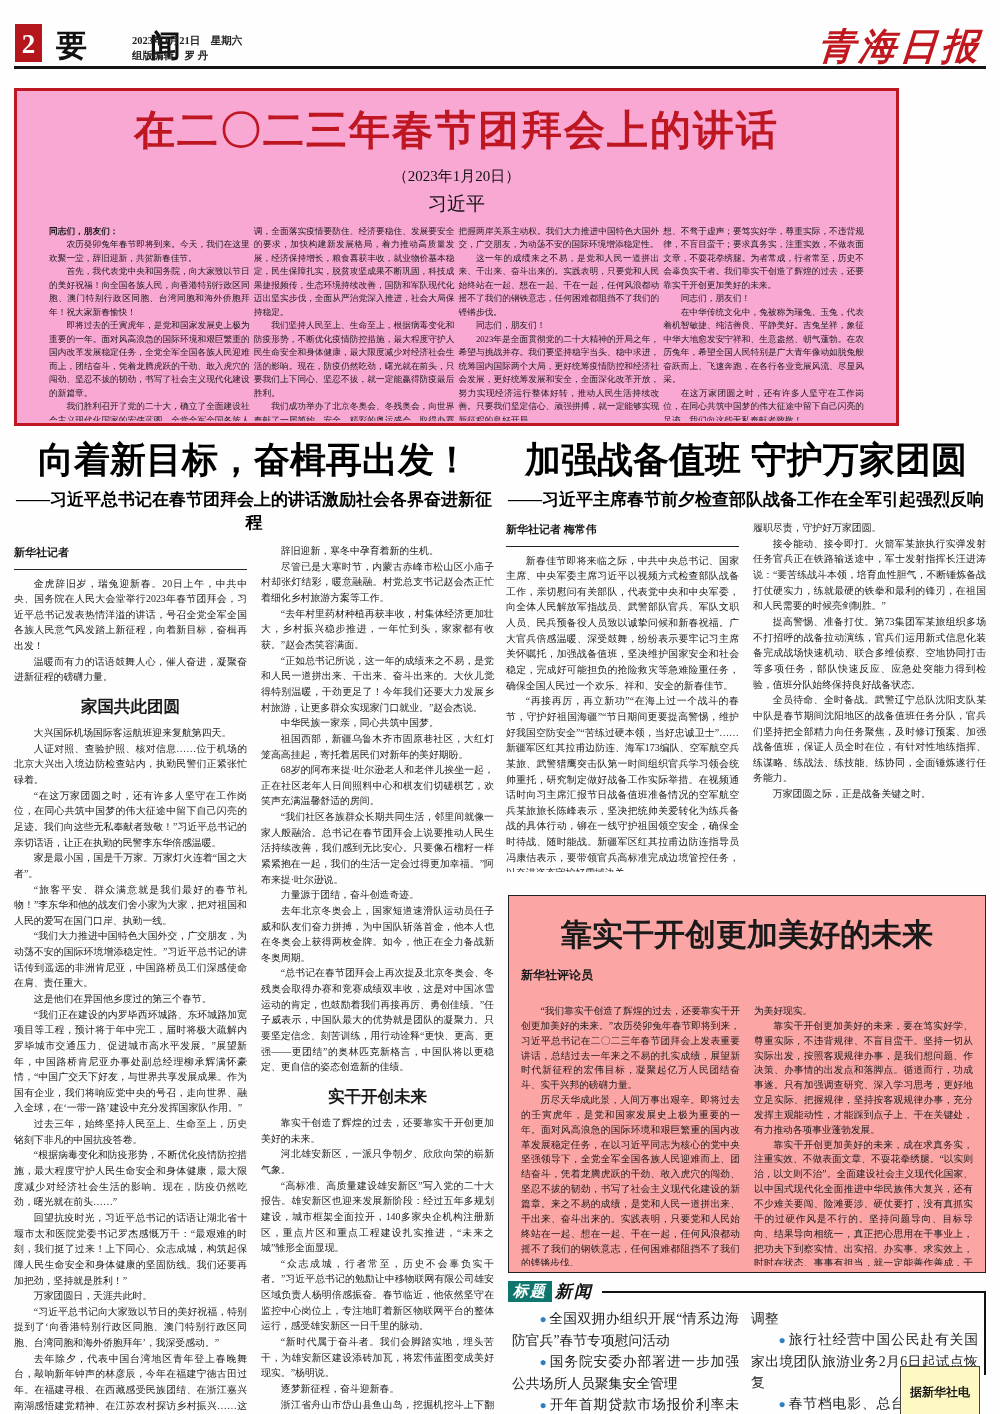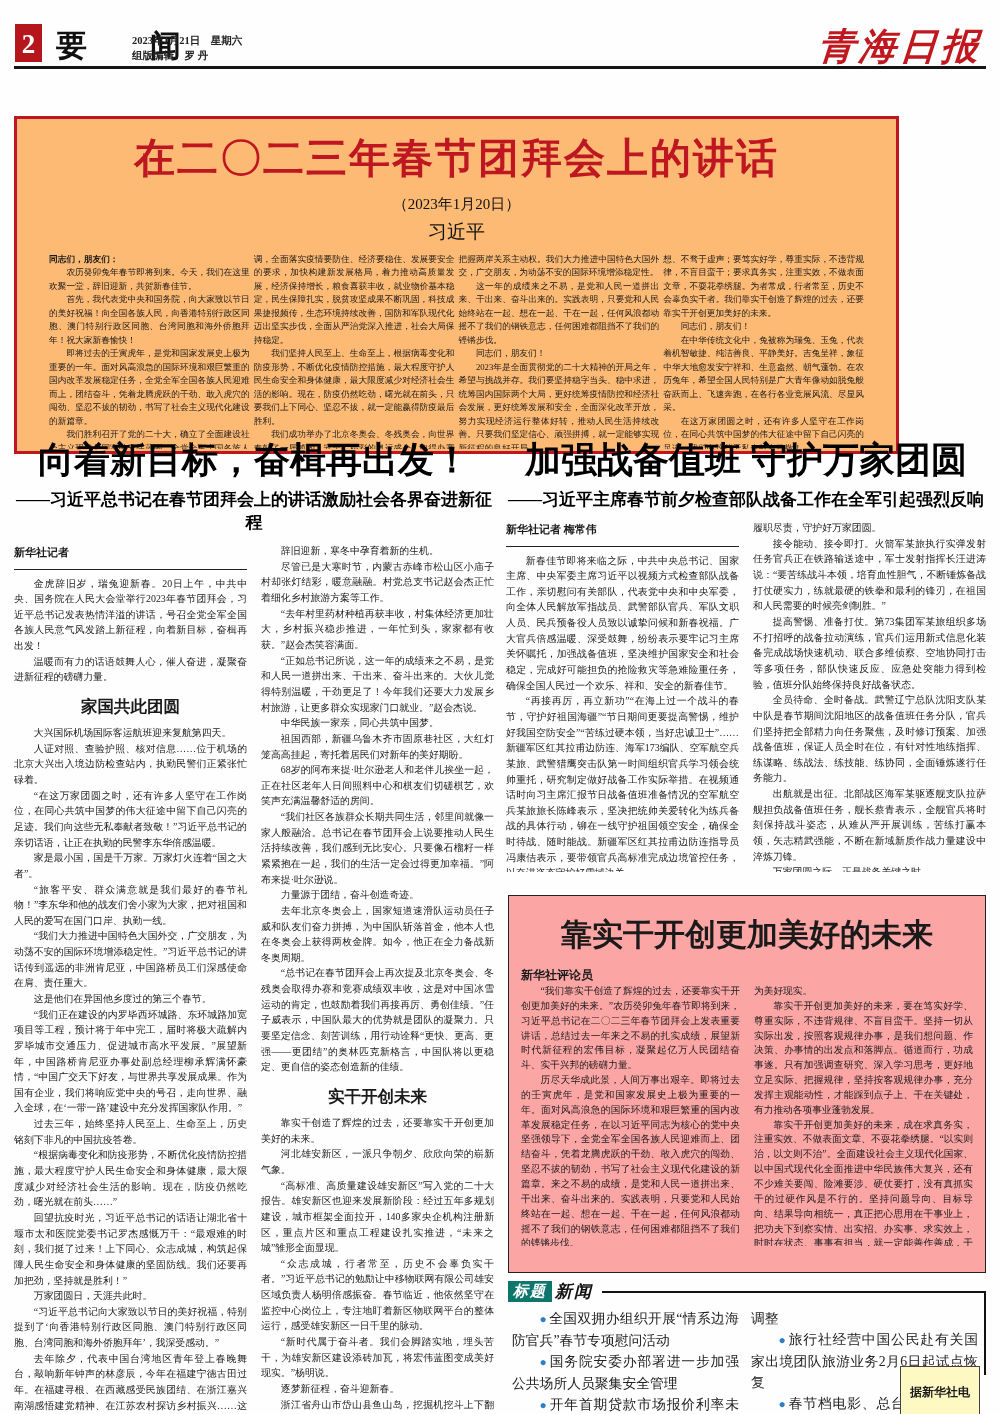--- a/index.html
+++ b/index.html
@@ -8,21 +8,21 @@
   
   .pagenum{position:absolute;left:15px;top:24px;width:27px;height:38px;background:#b5161c;color:#fff;
            font-size:27px;font-weight:bold;text-align:center;line-height:40px;}
   .section-name{position:absolute;left:56px;top:25px;font-size:31px;font-weight:bold;letter-spacing:16px;color:#111;}
   .issue{position:absolute;left:132px;top:33px;font-size:10.5px;font-weight:bold;color:#222;line-height:15px;}
   .masthead{position:absolute;right:18px;top:22px;font-size:37px;color:#c0181e;font-weight:bold;font-style:italic;
             letter-spacing:4px;transform:skewX(-4deg);}
   .hrule{position:absolute;left:14px;right:14px;top:66px;height:3px;background:#151515;}
   
   #speech{position:absolute;left:14px;top:88px;width:885px;height:338px;border:3px solid #bf1722;
-          box-sizing:border-box;background:#fdba74;overflow:hidden;margin-top:28px;}
+          box-sizing:border-box;background:#f9a8d4;overflow:hidden;}
   .speech-title{margin:12px 10px 0;text-align:center;font-size:41px;font-weight:900;color:#bf1722;letter-spacing:2px;}
   .speech-date{text-align:center;font-size:15px;margin-top:9px;color:#111;}
   .speech-author{text-align:center;font-size:19px;margin-top:5px;color:#111;}
   .speech-cols{display:flex;gap:4px;padding:8px 32px 0;height:196px;overflow:hidden;}
   .speech-col{flex:1;font-size:8.7px;line-height:1.55;text-align:justify;}
   
   .article{position:absolute;width:480px;overflow:hidden;}
   #left-article{left:14px;top:438px;height:976px;}
   #right-article{left:506px;top:438px;height:450px;}
   .art-title{text-align:center;font-weight:900;font-size:36px;line-height:1.2;color:#000;
@@ -39,21 +39,21 @@
   .lead{font-weight:bold;text-indent:0;}
   .byline{font-weight:bold;text-indent:0;border-bottom:1.5px solid #222;padding:1px 0 7px;margin-bottom:6px;font-size:11px;}
   .subhead{text-indent:0;text-align:center;font-weight:900;font-size:16.5px;margin:8px 0 6px;
            font-family:"Liberation Sans","DejaVu Sans",sans-serif;}
   
   #commentary{position:absolute;left:508px;top:895px;width:478px;height:378px;border:1.5px solid #222;
               box-sizing:border-box;padding:6px 12px;background:#fca5a5;overflow:hidden;}
   .comm-title{text-align:center;font-size:31px;font-weight:900;margin-top:12px;
               font-family:"Liberation Sans","DejaVu Sans",sans-serif;}
   .comm-byline{text-align:left;font-weight:bold;font-size:12px;margin-top:11px;}
-  .comm-cols{display:flex;gap:14px;margin-top:0;height:262px;overflow:hidden;}
+  .comm-cols{display:flex;gap:14px;margin-top:20px;height:262px;overflow:hidden;}
   .comm-col{flex:1;font-size:9.7px;line-height:1.53;text-align:justify;}
   
   #hn{position:absolute;left:508px;top:1280px;width:478px;height:125px;}
   .hn-head{position:absolute;left:0;top:0;display:flex;align-items:center;z-index:2;background:#fefefe;padding-right:6px;}
   .hn-logo{background:#0f766e;color:#fff;font-style:italic;font-weight:900;font-size:15px;padding:1px 5px;letter-spacing:2px;}
   .hn-word{font-style:italic;font-weight:900;font-size:17px;margin-left:3px;letter-spacing:2px;color:#111;}
   .hn-rule-h{position:absolute;left:94px;top:11px;right:0;height:2px;background:#111;}
   .hn-rule-v{position:absolute;right:0;top:11px;width:2px;height:84px;background:#111;}
   .hn-cols{position:absolute;left:4px;top:28px;width:466px;display:flex;gap:12px;}
   .hn-col{width:227px;font-size:13.8px;line-height:21px;text-align:justify;color:#222;}
@@ -165,21 +165,20 @@
       <div class="art-col">
           <p class="blk byline">新华社记者 梅常伟</p>
           <p class="blk p">新春佳节即将来临之际，中共中央总书记、国家主席、中央军委主席习近平以视频方式检查部队战备工作，亲切慰问有关部队，代表党中央和中央军委，向全体人民解放军指战员、武警部队官兵、军队文职人员、民兵预备役人员致以诚挚问候和新春祝福。广大官兵倍感温暖、深受鼓舞，纷纷表示要牢记习主席关怀嘱托，加强战备值班，坚决维护国家安全和社会稳定，完成好可能担负的抢险救灾等急难险重任务，确保全国人民过一个欢乐、祥和、安全的新春佳节。</p>
           <p class="blk p">“再接再厉，再立新功”“在海上过一个战斗的春节，守护好祖国海疆”“节日期间更要提高警惕，维护好我国空防安全”“苦练过硬本领，当好忠诚卫士”……新疆军区红其拉甫边防连、海军173编队、空军航空兵某旅、武警猎鹰突击队第一时间组织官兵学习领会统帅重托，研究制定做好战备工作实际举措。在视频通话时向习主席汇报节日战备值班准备情况的空军航空兵某旅旅长陈峰表示，坚决把统帅关爱转化为练兵备战的具体行动，铆在一线守护祖国领空安全，确保全时待战、随时能战。新疆军区红其拉甫边防连指导员冯康佶表示，要带领官兵高标准完成边境管控任务，以奋进姿态守护好雪域边关。</p>
         </div>
       <div class="art-col">
           <p class="blk cont">履职尽责，守护好万家团圆。</p>
           <p class="blk p">接令能动、接令即打。火箭军某旅执行实弹发射任务官兵正在铁路输送途中，军士发射指挥长汪进涛说：“要苦练战斗本领，培育血性胆气，不断锤炼备战打仗硬实力，练就最硬的铁拳和最利的锋刃，在祖国和人民需要的时候亮剑制胜。”</p>
           <p class="blk p">提高警惕、准备打仗。第73集团军某旅组织多场不打招呼的战备拉动演练，官兵们运用新式信息化装备完成战场快速机动、联合多维侦察、空地协同打击等多项任务，部队快速反应、应急处突能力得到检验，值班分队始终保持良好战备状态。</p>
           <p class="blk p">全员待命、全时备战。武警辽宁总队沈阳支队某中队是春节期间沈阳地区的战备值班任务分队，官兵们坚持把全部精力向任务聚焦，及时修订预案、加强战备值班，保证人员全时在位，有针对性地练指挥、练谋略、练战法、练技能、练协同，全面锤炼遂行任务能力。</p>
-          <p class="blk p">出航就是出征。北部战区海军某驱逐舰支队拉萨舰担负战备值班任务，舰长蔡青表示，全舰官兵将时刻保持战斗姿态，从难从严开展训练，苦练打赢本领，矢志精武强能，不断在新域新质作战力量建设中淬炼刀锋。</p>
           <p class="blk p">万家团圆之际，正是战备关键之时。</p>
         </div>
     </div>
   </div>
 
   <div id="commentary">
     <div class="comm-title">靠实干开创更加美好的未来</div>
     <div class="comm-byline">新华社评论员</div>
     <div class="comm-cols">
       <div class="comm-col">

